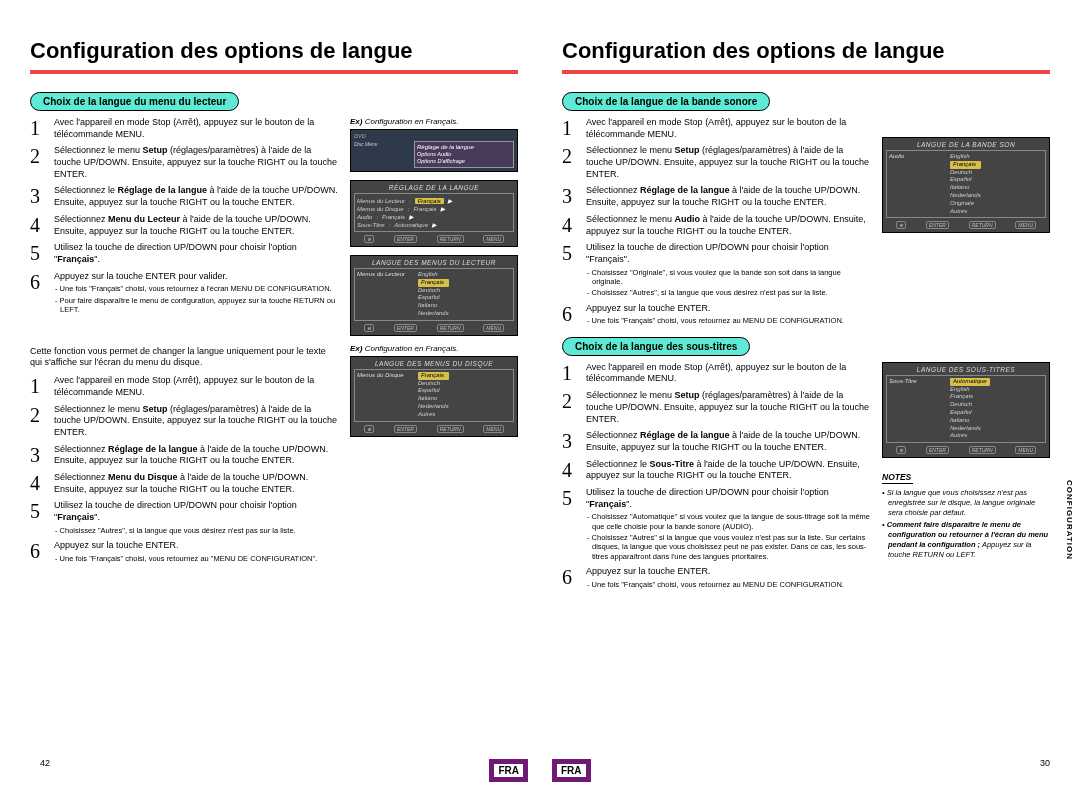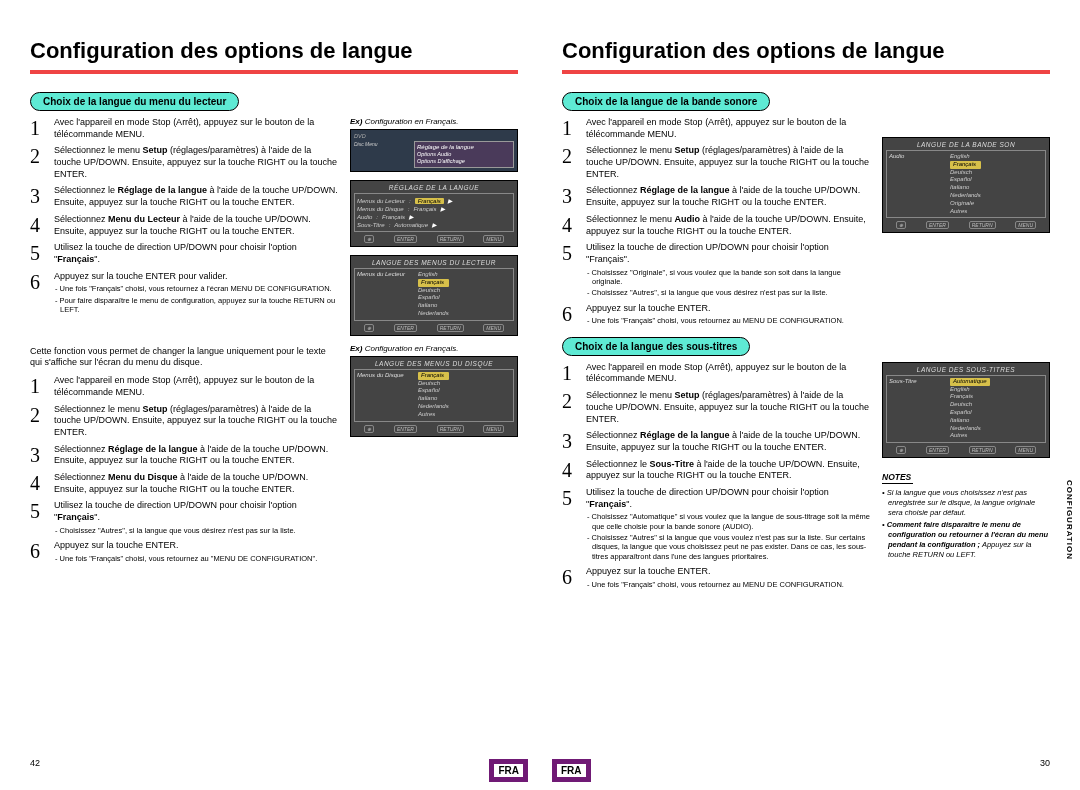--- a/index.html
+++ b/index.html
@@ -30,21 +30,21 @@
   .shot .opt { color: #ccc; font-size: 6px; }
   .shot .opt.sel { background: #d7c04a; color: #000; padding: 0 3px; border-radius: 1px; }
   .shot .arrow { font-size: 6px; color: #fff; }
   .shot-footer { display: flex; justify-content: space-around; margin-top: 3px; font-size: 5px; color: #bbb; }
   .shot-footer span { border: 1px solid #888; padding: 0 2px; border-radius: 2px; }
   .side-tab { position: absolute; right: 6px; top: 480px; writing-mode: vertical-rl; font-size: 8px; font-weight: bold; letter-spacing: 1px; }
   .notes-hd { display: inline-block; font-size: 8.5px; font-weight: bold; border-bottom: 1.5px solid #000; padding: 0 2px 1px 0; margin: 6px 0 4px 0; }
   .notes-list { font-size: 7.5px; line-height: 1.3; }
   .notes-list li { list-style: none; padding-left: 6px; text-indent: -6px; margin-bottom: 3px; }
   .notes-list li::before { content: "• "; }
-  .pnum-l { position: absolute; left: 30px; bottom: 22px; font-size: 9px; }
+  .pnum-l { position: absolute; left: 40px; bottom: 22px; font-size: 9px; }
   .pnum-r { position: absolute; right: 30px; bottom: 22px; font-size: 9px; }
   .fra { position: absolute; bottom: 8px; font-size: 10px; font-weight: bold; border: 5px solid #701a75; padding: 1px 4px; }
   .page.left .fra { right: 12px; }
   .page.right .fra { left: 12px; }
   .sec-intro { font-size: 9px; line-height: 1.3; margin: 2px 0 6px 0; }
   .shot-dvd { background: #2e3a4a; border: 1px solid #000; padding: 3px; font-size: 6px; color: #eee; margin-bottom: 8px; }
   .shot-dvd .top { font-size: 5.5px; color: #aaa; margin-bottom: 2px; }
   .shot-dvd .panel { background: #536; background: #4a3a5a; border: 1px solid #999; padding: 2px; margin-left: 30px; }
   .shot-dvd .panel .ph { font-size: 6px; color: #fff; margin-bottom: 1px; }
   .shot-dvd .sideitem { font-size: 5px; color: #ccc; }

